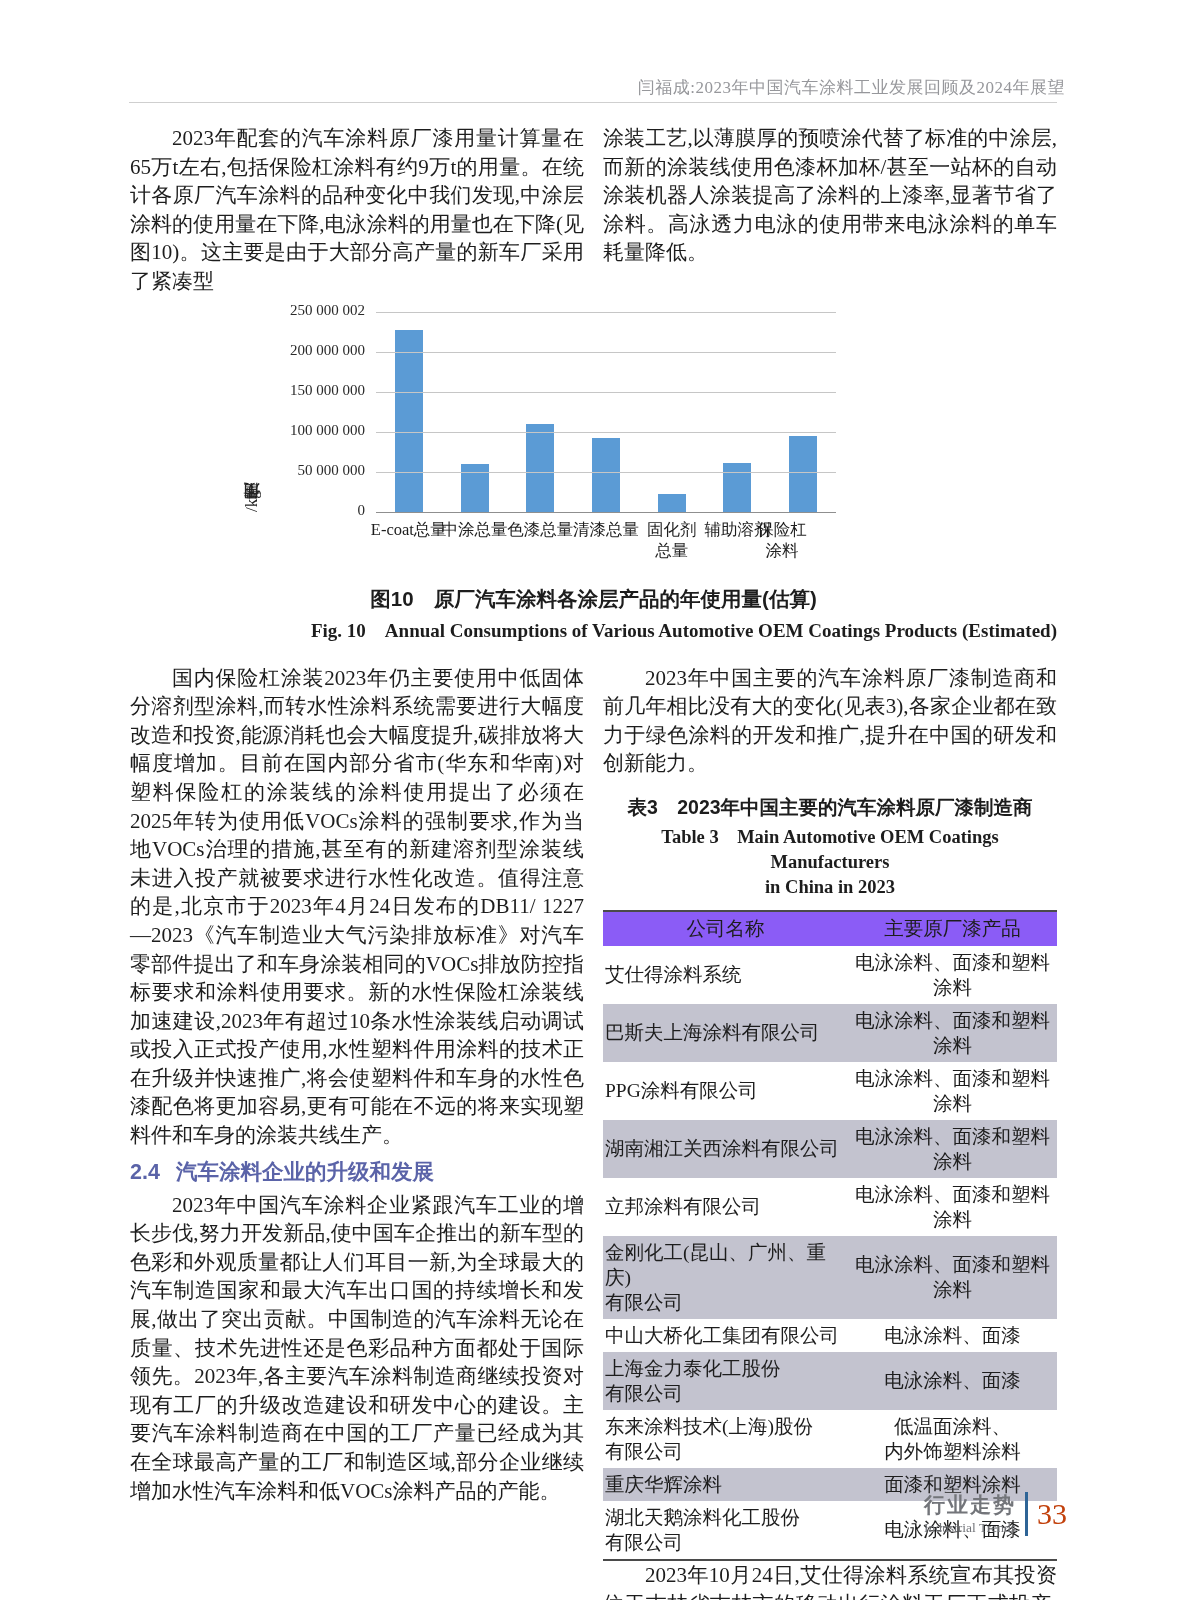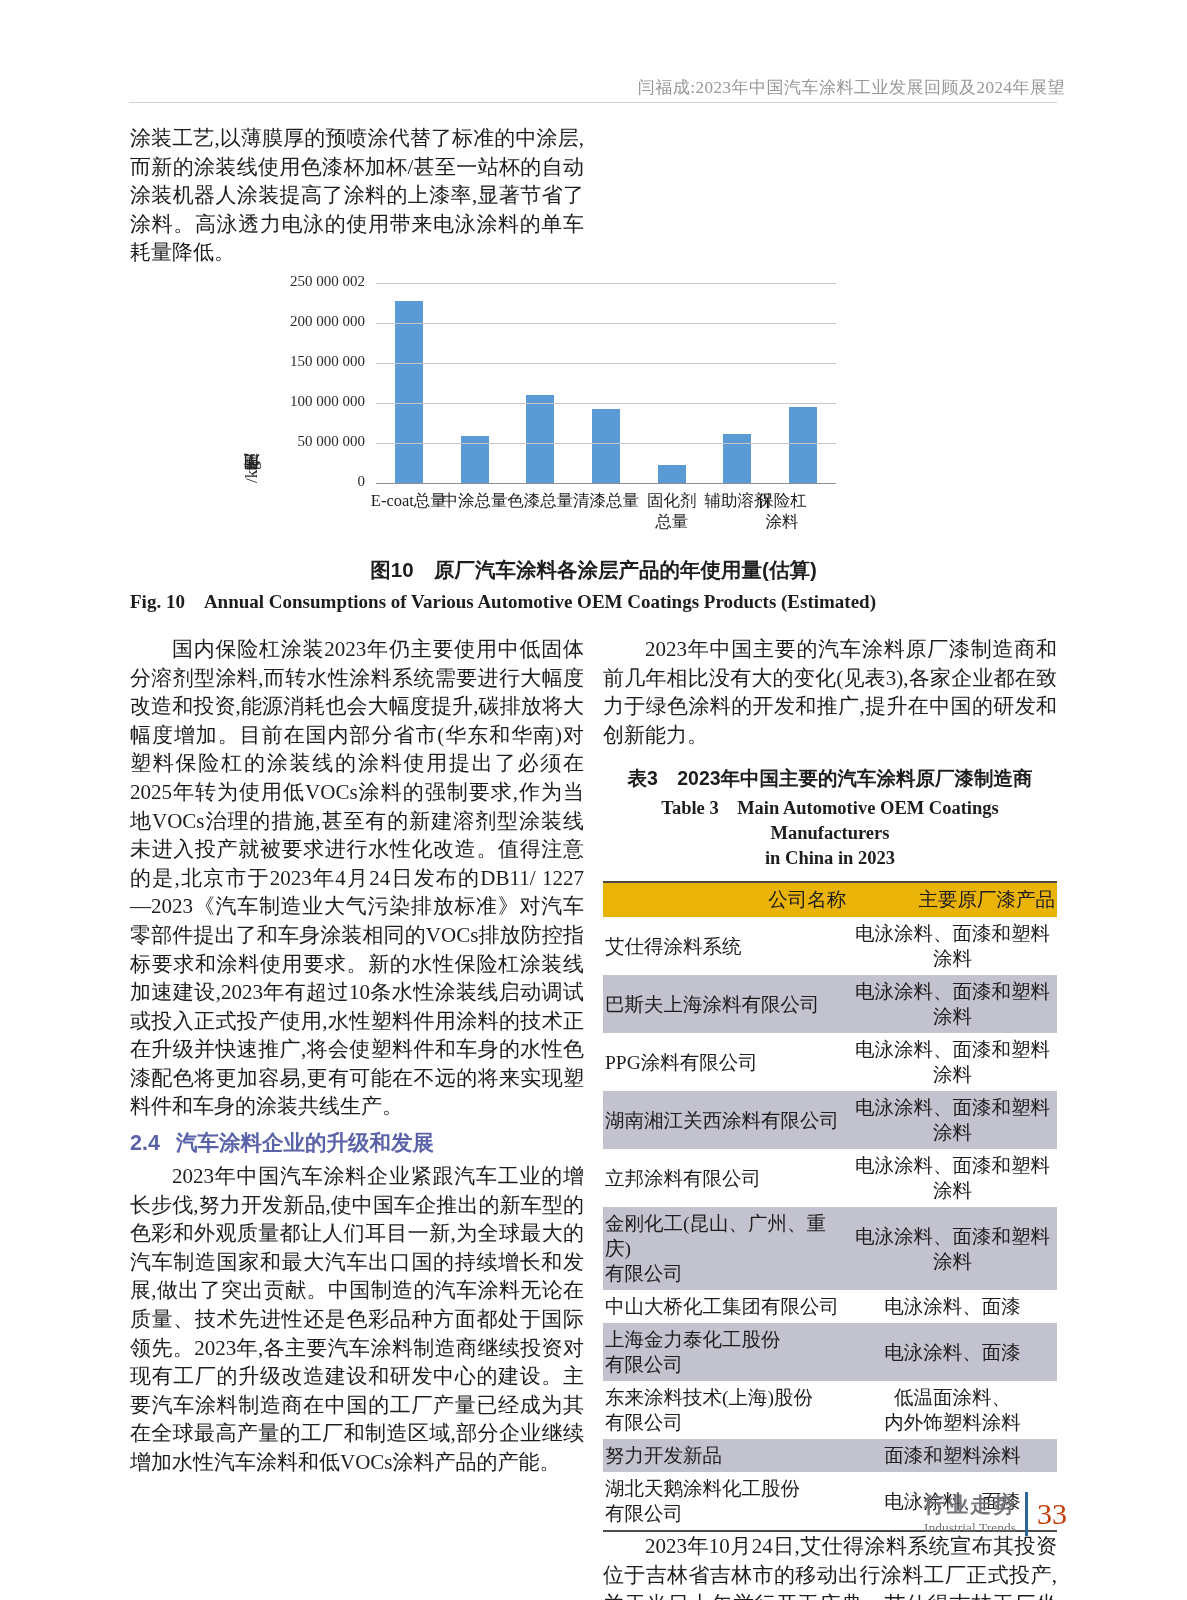--- a/index.html
+++ b/index.html
@@ -45,21 +45,21 @@
   .chart-xlabels{position:relative;height:56px;margin-top:6px;}
   .xtick{position:absolute;top:0;transform:translateX(-50%);
     text-align:center;font-size:16.5px;line-height:21px;color:#1d1d1d;
     white-space:pre-line;}
   .chart-xtitle{margin-left:113px;width:460px;text-align:center;
     font-size:17.5px;margin-top:0;}
   .fig-caption-zh{
     margin-top:10px;text-align:center;font-weight:bold;font-size:20.5px;
     font-family:"Liberation Sans","DejaVu Sans",sans-serif;
   }
-  .fig-caption-en{text-align:left;font-weight:bold;font-size:19px;margin-top:5px;}
+  .fig-caption-en{text-align:right;font-weight:bold;font-size:19px;margin-top:5px;}
 
   
   .main-row{margin-top:20px;}
   .section-heading{
     margin:7px 0 5px 0;font-size:21.5px;font-weight:bold;color:#5a63a8;
     font-family:"Liberation Sans","DejaVu Sans",sans-serif;
   }
   .section-heading .sec-num{margin-right:16px;}
 
   
@@ -67,21 +67,21 @@
     text-align:center;font-weight:bold;font-size:19.5px;margin-top:16px;
     font-family:"Liberation Sans","DejaVu Sans",sans-serif;
   }
   .table-caption-en{text-align:center;font-weight:bold;font-size:18.5px;line-height:25px;margin-top:4px;}
   table.mfr{
     width:100%;border-collapse:collapse;margin-top:10px;
     border-top:2px solid #4a4a4a;border-bottom:2px solid #4a4a4a;
     font-size:19.5px;
   }
   table.mfr th{
-    background:#eab308;font-weight:normal;text-align:right;
+    background:#8b5cf6;font-weight:normal;text-align:center;
     padding:4px 2px;line-height:26px;
   }
   table.mfr td{padding:4px 2px;line-height:25px;white-space:pre-line;}
   td.company{text-align:left;padding-left:10px;}
   td.products{text-align:center;}
   tr.stripe{background:#c3c3cf;}
   .gap-top{margin-top:26px;}
 
   
   .footer{
@@ -101,20 +101,23 @@
 <body>
 
 <div class="page">
 
   <div class="running-header">闫福成:2023年中国汽车涂料工业发展回顾及2024年展望</div>
   <div class="header-rule"></div>
 
   <div class="body-content">
 
     <div class="row">
+      <div class="col">
+        <p class="para indent">2023年配套的汽车涂料原厂漆用量计算量在65万t左右,包括保险杠涂料有约9万t的用量。在统计各原厂汽车涂料的品种变化中我们发现,中涂层涂料的使用量在下降,电泳涂料的用量也在下降(见图10)。这主要是由于大部分高产量的新车厂采用了紧凑型</p>
+      </div>
       <div class="col">
         <p class="para">涂装工艺,以薄膜厚的预喷涂代替了标准的中涂层,而新的涂装线使用色漆杯加杯/甚至一站杯的自动涂装机器人涂装提高了涂料的上漆率,显著节省了涂料。高泳透力电泳的使用带来电泳涂料的单车耗量降低。</p>
       </div>
     </div>
 
     <div class="figure-block">
       <div class="chart">
         <div class="chart-ytitle">使用量/kg</div>
         <div class="chart-main">
           <div class="chart-plot">
@@ -221,21 +224,21 @@
 有限公司</td>
                 <td class="products">电泳涂料、面漆</td>
               </tr>
               <tr>
                 <td class="company">东来涂料技术(上海)股份
 有限公司</td>
                 <td class="products">低温面涂料、
 内外饰塑料涂料</td>
               </tr>
               <tr class="stripe">
-                <td class="company">努力开发新品</td>
+                <td class="company">重庆华辉涂料</td>
                 <td class="products">面漆和塑料涂料</td>
               </tr>
               <tr>
                 <td class="company">湖北天鹅涂料化工股份
 有限公司</td>
                 <td class="products">电泳涂料、面漆</td>
               </tr>
             </tbody>
         </table>
 

